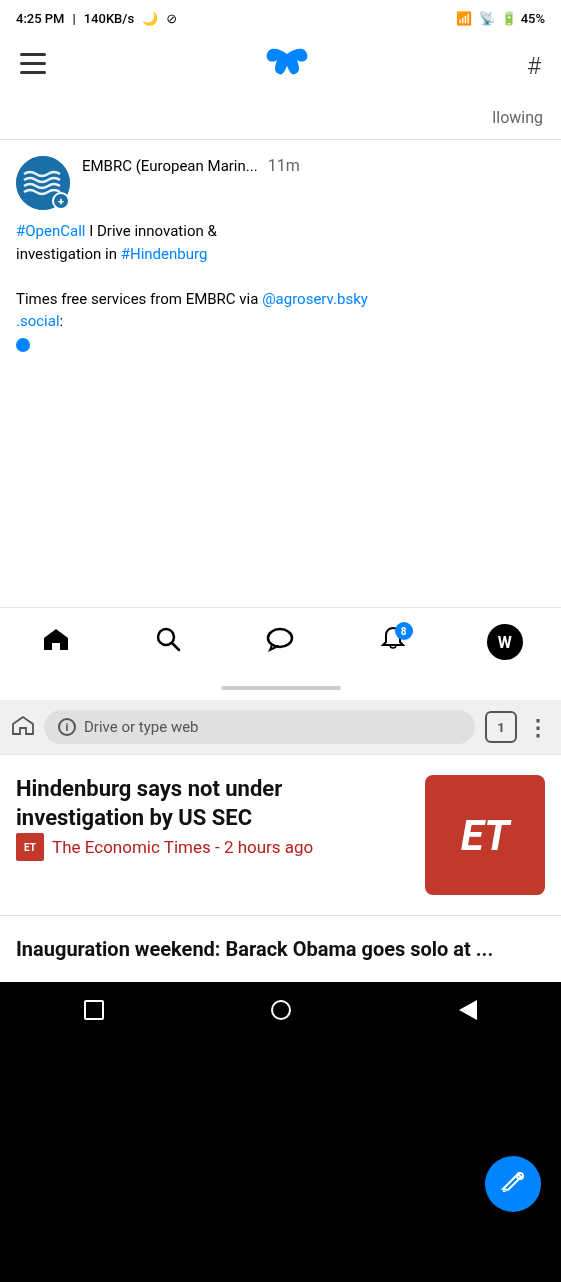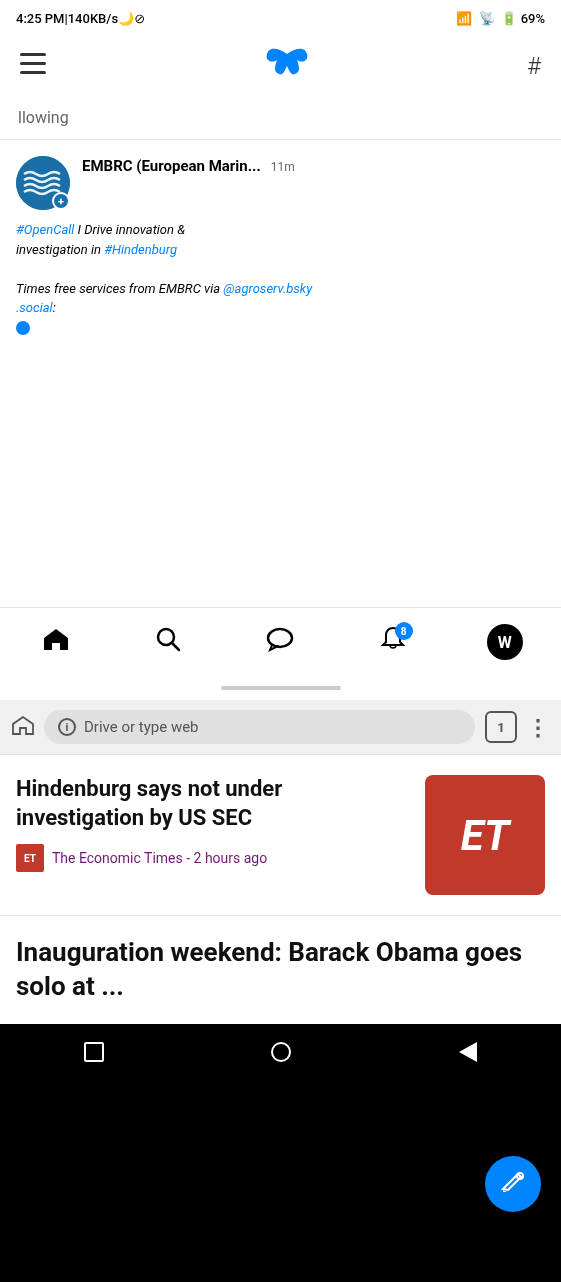--- a/index.html
+++ b/index.html
@@ -19,21 +19,21 @@
       display: flex;
       align-items: center;
       justify-content: space-between;
       padding: 0 16px;
       font-size: 13px;
       font-weight: 500;
     }
     .status-left {
       display: flex;
       align-items: center;
-      gap: 0;
+      gap: 8px;
     }
     .status-right {
       display: flex;
       align-items: center;
       gap: 6px;
     }
 
     
     .app-container {
       background: #fff;
@@ -64,20 +64,21 @@
       color: #333;
       font-weight: 300;
     }
 
     
     .tabs-container {
       display: flex;
       align-items: flex-end;
       border-bottom: 1px solid #e5e5e5;
       overflow: hidden;
+      flex-direction: column;
     }
     .tab-item {
       padding: 12px 18px;
       font-size: 16px;
       color: #666;
       white-space: nowrap;
       cursor: pointer;
       position: relative;
     }
     .tab-item.active {
@@ -136,36 +137,35 @@
       align-items: center;
       justify-content: center;
       color: #fff;
       font-size: 11px;
       font-weight: bold;
     }
     .post-meta {
       flex: 1;
     }
     .post-author {
-      font-weight: 700;
+      font-weight: 400;
       font-size: 15px;
       color: #000;
       text-align: center;
     }
     .post-time {
       color: #666;
-      font-size: 12px;
+      font-size: 16px;
       margin-left: 6px;
       font-weight: 400;
     }
     .post-text {
-      font-size: 13px;
+      font-size: 15px;
       line-height: 1.5;
       color: #000;
-      font-style: italic;
     }
     .hashtag {
       color: #0085ff;
     }
     .mention {
       color: #0085ff;
     }
     .bullet-point {
       display: inline-block;
       width: 14px;
@@ -338,42 +338,42 @@
       gap: 16px;
     }
     .news-text-section {
       flex: 1;
     }
     .news-title {
       font-size: 22px;
       font-weight: 700;
       color: #111;
       line-height: 1.3;
-      margin-bottom: 12px;
+      margin-bottom: 1px;
     }
     .news-source-row {
       display: flex;
       align-items: center;
       gap: 8px;
     }
     .et-logo {
       width: 28px;
       height: 28px;
       background: #c0392b;
       color: #fff;
       font-size: 10px;
       font-weight: bold;
       display: flex;
       align-items: center;
       justify-content: center;
       border-radius: 2px;
     }
     .news-source-text {
-      font-size: 14px;
-      color: #701a75;
+      font-size: 17px;
+      color: #b91c1c;
       text-align: center;
     }
     .news-thumbnail {
       width: 120px;
       height: 120px;
       background: #c0392b;
       border-radius: 8px;
       display: flex;
       align-items: center;
       justify-content: center;
@@ -382,21 +382,21 @@
     .et-big-logo {
       color: #fff;
       font-size: 42px;
       font-weight: bold;
       font-style: italic;
     }
     .news-item-2 {
       padding: 20px 0;
     }
     .news-title-2 {
-      font-size: 26px;
+      font-size: 20px;
       font-weight: 700;
       color: #111;
       line-height: 1.3;
     }
 
     
     .android-nav {
       height: 56px;
       background: #000;
       display: flex;
@@ -438,21 +438,21 @@
     <span>4:25 PM</span>
     <span>|</span>
     <span>140KB/s</span>
     <span>🌙</span>
     <span>⊘</span>
   </div>
   <div class="status-right">
     <span>📶</span>
     <span>📡</span>
     <span>
-      🔋 <span>69%</span>
+      🔋 <span>45%</span>
     </span>
   </div>
 </div>
 
 <div class="app-container">
 
   <div class="app-header">
     <div class="header-menu-icon">
       <svg width="26" height="22" viewBox="0 0 26 22">
         <rect y="0" width="26" height="3" rx="1.5" fill="#333"></rect>

